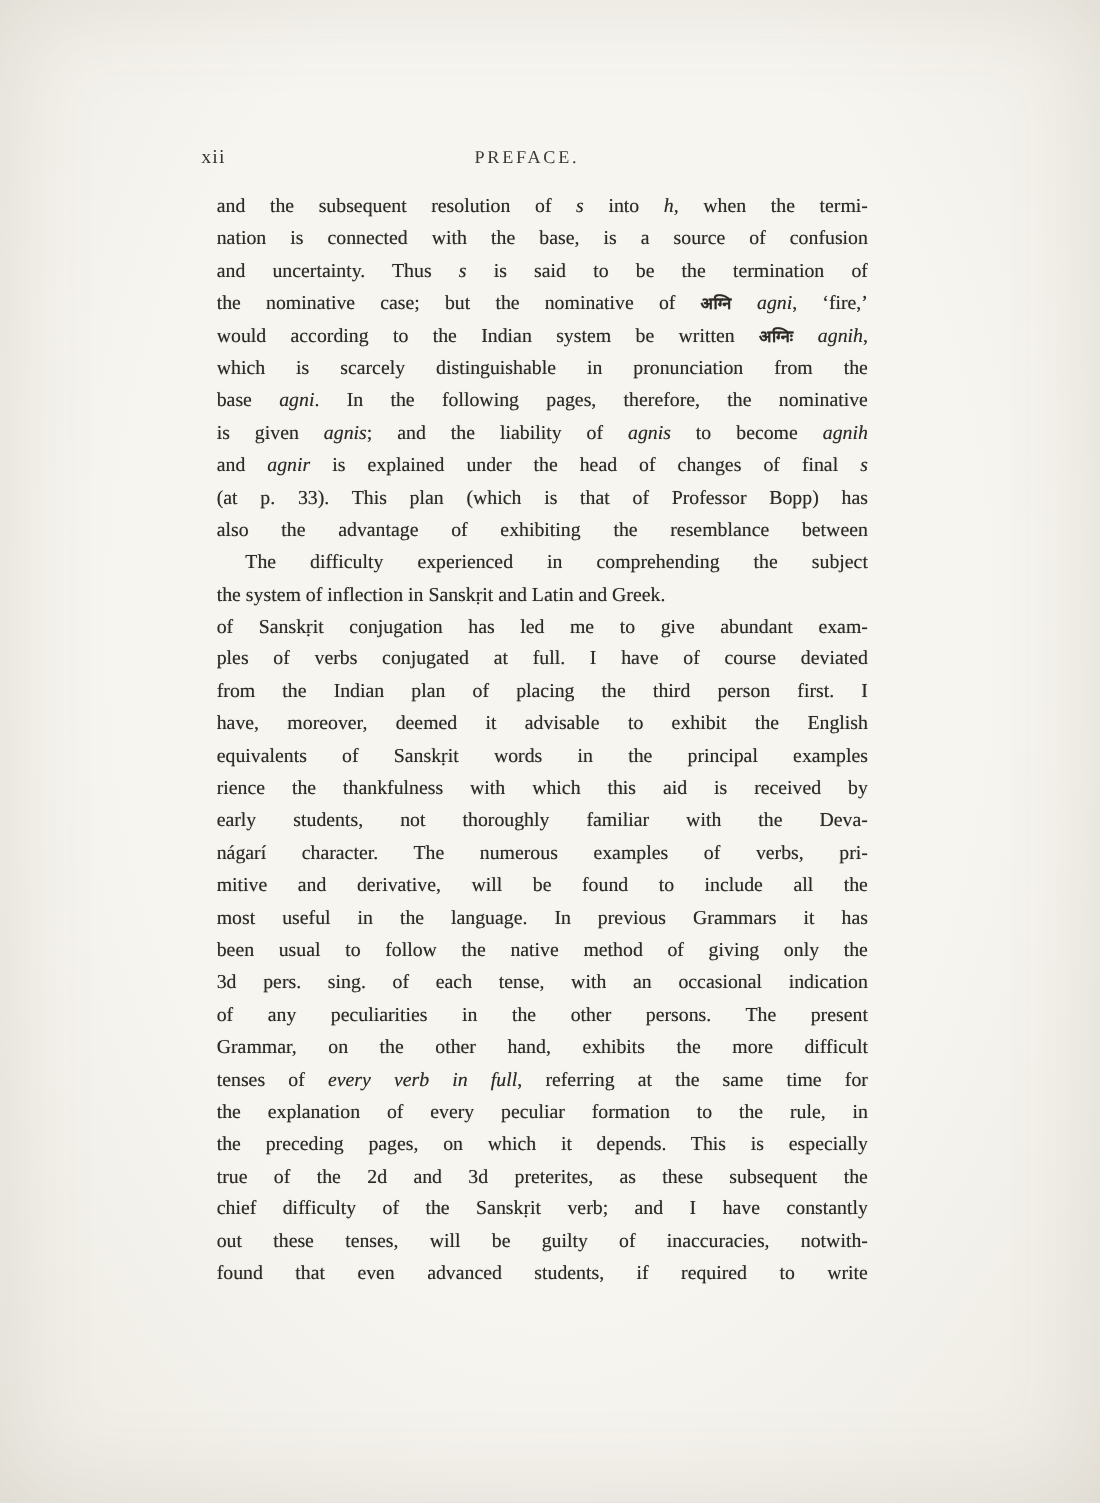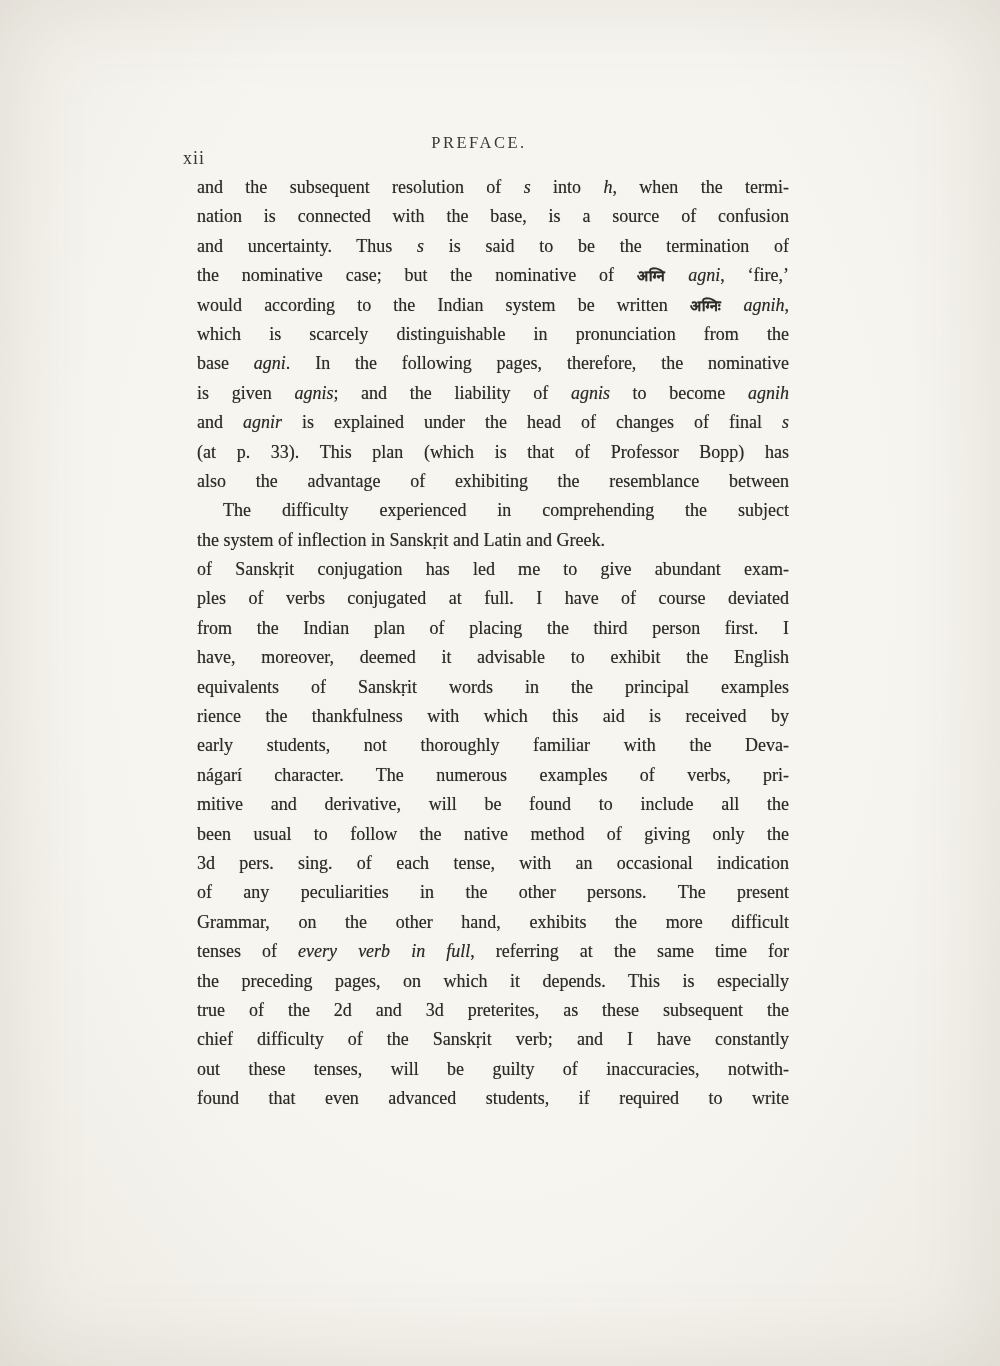--- a/index.html
+++ b/index.html
@@ -17,21 +17,21 @@
 
   .running-head {
     position: absolute;
     top: 132px;
     left: 183px;
     width: 592px;
     height: 26px;
   }
   .folio {
     position: absolute;
-    left: 0; top: 16px;
+    left: 0; top: 0;
     font-size: 18px;
     letter-spacing: 1px;
     color: #39362f;
     font-family: Liberation Serif, serif;
   }
   .head-title {
     position: absolute;
     left: 50%;
     transform: translateX(-50%);
     top: 1px;
@@ -88,24 +88,26 @@
       <div class="line"><span>the system of inflection in Sanskṛit and Latin and Greek.</span></div>
       <div class="line just"><span>of Sanskṛit conjugation has led me to give abundant exam-</span></div>
       <div class="line just"><span>ples of verbs conjugated at full. I have of course deviated</span></div>
       <div class="line just"><span>from the Indian plan of placing the third person first. I</span></div>
       <div class="line just"><span>have, moreover, deemed it advisable to exhibit the English</span></div>
       <div class="line just"><span>equivalents of Sanskṛit words in the principal examples</span></div>
       <div class="line just"><span>rience the thankfulness with which this aid is received by</span></div>
       <div class="line just"><span>early students, not thoroughly familiar with the Deva-</span></div>
       <div class="line just"><span>nágarí character. The numerous examples of verbs, pri-</span></div>
       <div class="line just"><span>mitive and derivative, will be found to include all the</span></div>
+      <div class="line just"><span>most useful in the language. In previous Grammars it has</span></div>
       <div class="line just"><span>been usual to follow the native method of giving only the</span></div>
       <div class="line just"><span>3d pers. sing. of each tense, with an occasional indication</span></div>
       <div class="line just"><span>of any peculiarities in the other persons. The present</span></div>
       <div class="line just"><span>Grammar, on the other hand, exhibits the more difficult</span></div>
       <div class="line just"><span>tenses of </span><em>every verb in full</em><span>, referring at the same time for</span></div>
+      <div class="line just"><span>the explanation of every peculiar formation to the rule, in</span></div>
       <div class="line just"><span>the preceding pages, on which it depends. This is especially</span></div>
       <div class="line just"><span>true of the 2d and 3d preterites, as these subsequent the</span></div>
       <div class="line just"><span>chief difficulty of the Sanskṛit verb; and I have constantly</span></div>
       <div class="line just"><span>out these tenses, will be guilty of inaccuracies, notwith-</span></div>
       <div class="line just"><span>found that even advanced students, if required to write</span></div>
     </main>
 </div>
 
 </body></html>

